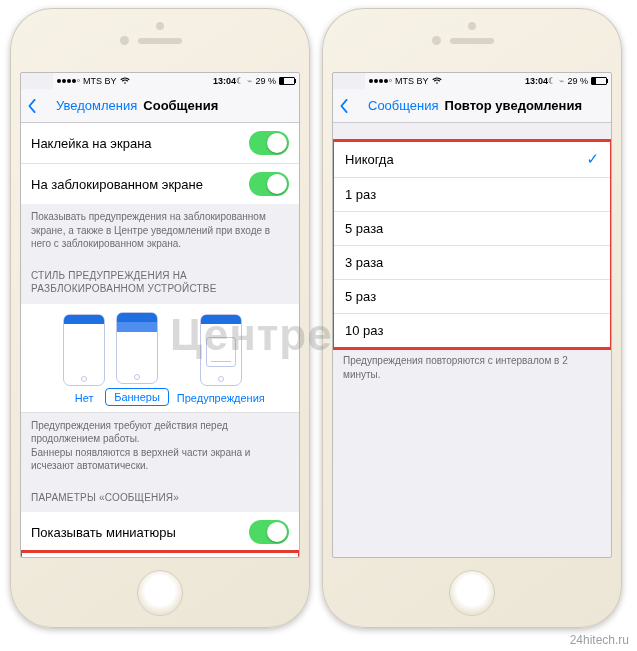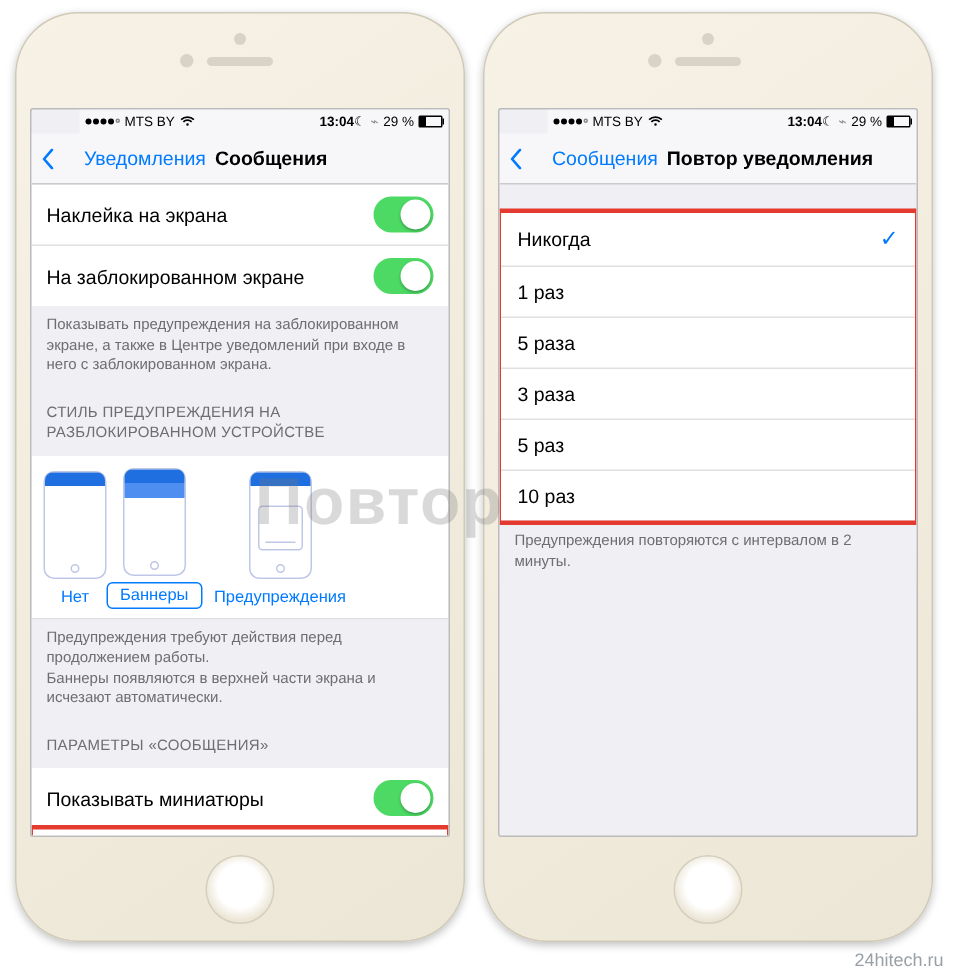--- a/index.html
+++ b/index.html
@@ -102,22 +102,22 @@
   }
 
   .footer-text, .header-text {
     font-size: 10px; color:#6d6d72; padding: 6px 10px 8px 10px; line-height: 1.35;
     background:#efeff4;
   }
   .header-text { text-transform: uppercase; letter-spacing: .2px; padding-top:10px; }
 
   
   .alert-styles {
-    display:flex; justify-content:flex-start; align-items:flex-end;
-    padding: 8px 4px 6px 8px; background:#fff; border-bottom:1px solid #e0e0e4;
+    display:flex; justify-content:center; align-items:flex-end;
+    padding: 8px 4px 6px 20px; background:#fff; border-bottom:1px solid #e0e0e4;
   }
   .astyle { display:flex; flex-direction:column; align-items:center; gap:4px; }
   .astyle .mini {
     width:42px; height:72px; border:1.5px solid #bfc7e6; border-radius:7px;
     background:#fff; position:relative;
   }
   .astyle .mini .top { position:absolute; top:0; left:0; right:0; height:9px; background:#1f6fe0; border-radius:5px 5px 0 0;}
   .astyle .mini .banner { position:absolute; top:9px; left:0; right:0; height:10px; background:#4d8ef0;}
   .astyle .mini .alertbox {
     position:absolute; top:22px; left:5px; right:5px; height:30px;
@@ -334,14 +334,14 @@
               <span>10 раз</span>
             </div>
           </div>
         <div class="footer-text">Предупреждения повторяются с интервалом в 2 минуты.</div>
       </div>
     </div>
   </div>
 
 </div>
 
-<div class="watermark">Повтор</div>
+<div class="watermark">Центре</div>
 <div class="credit">24hitech.ru</div>
 
 </body></html>

